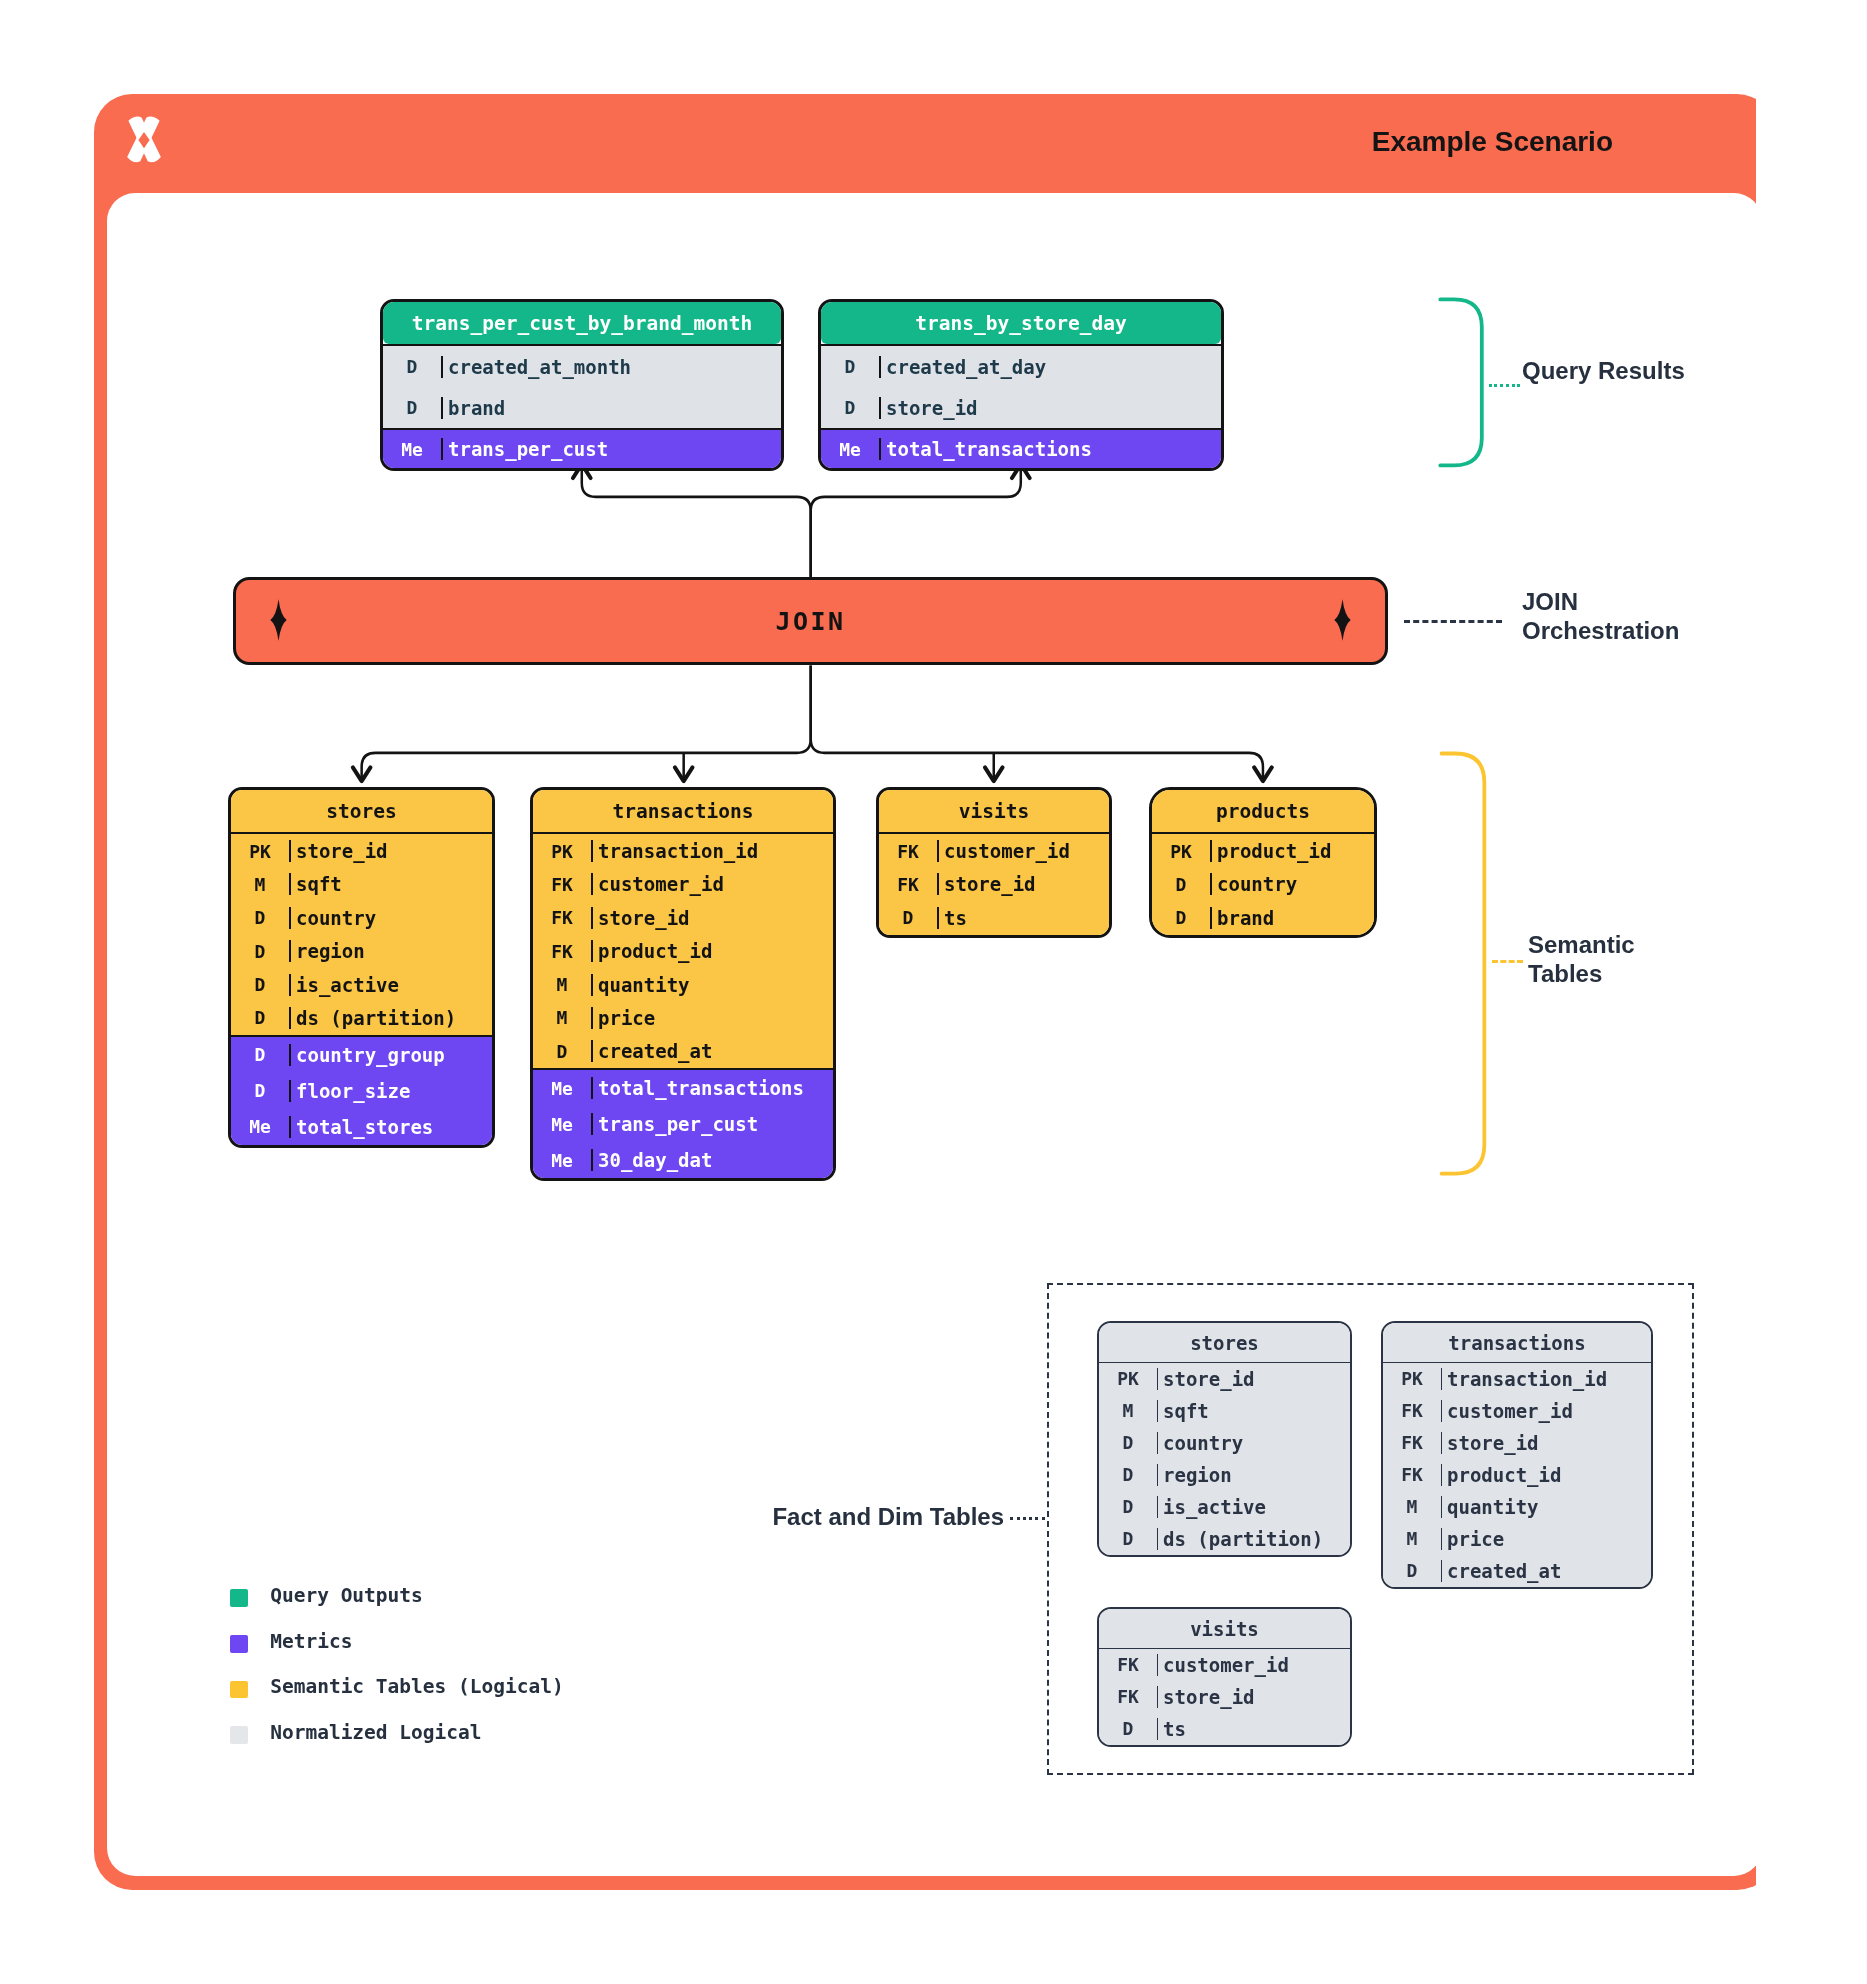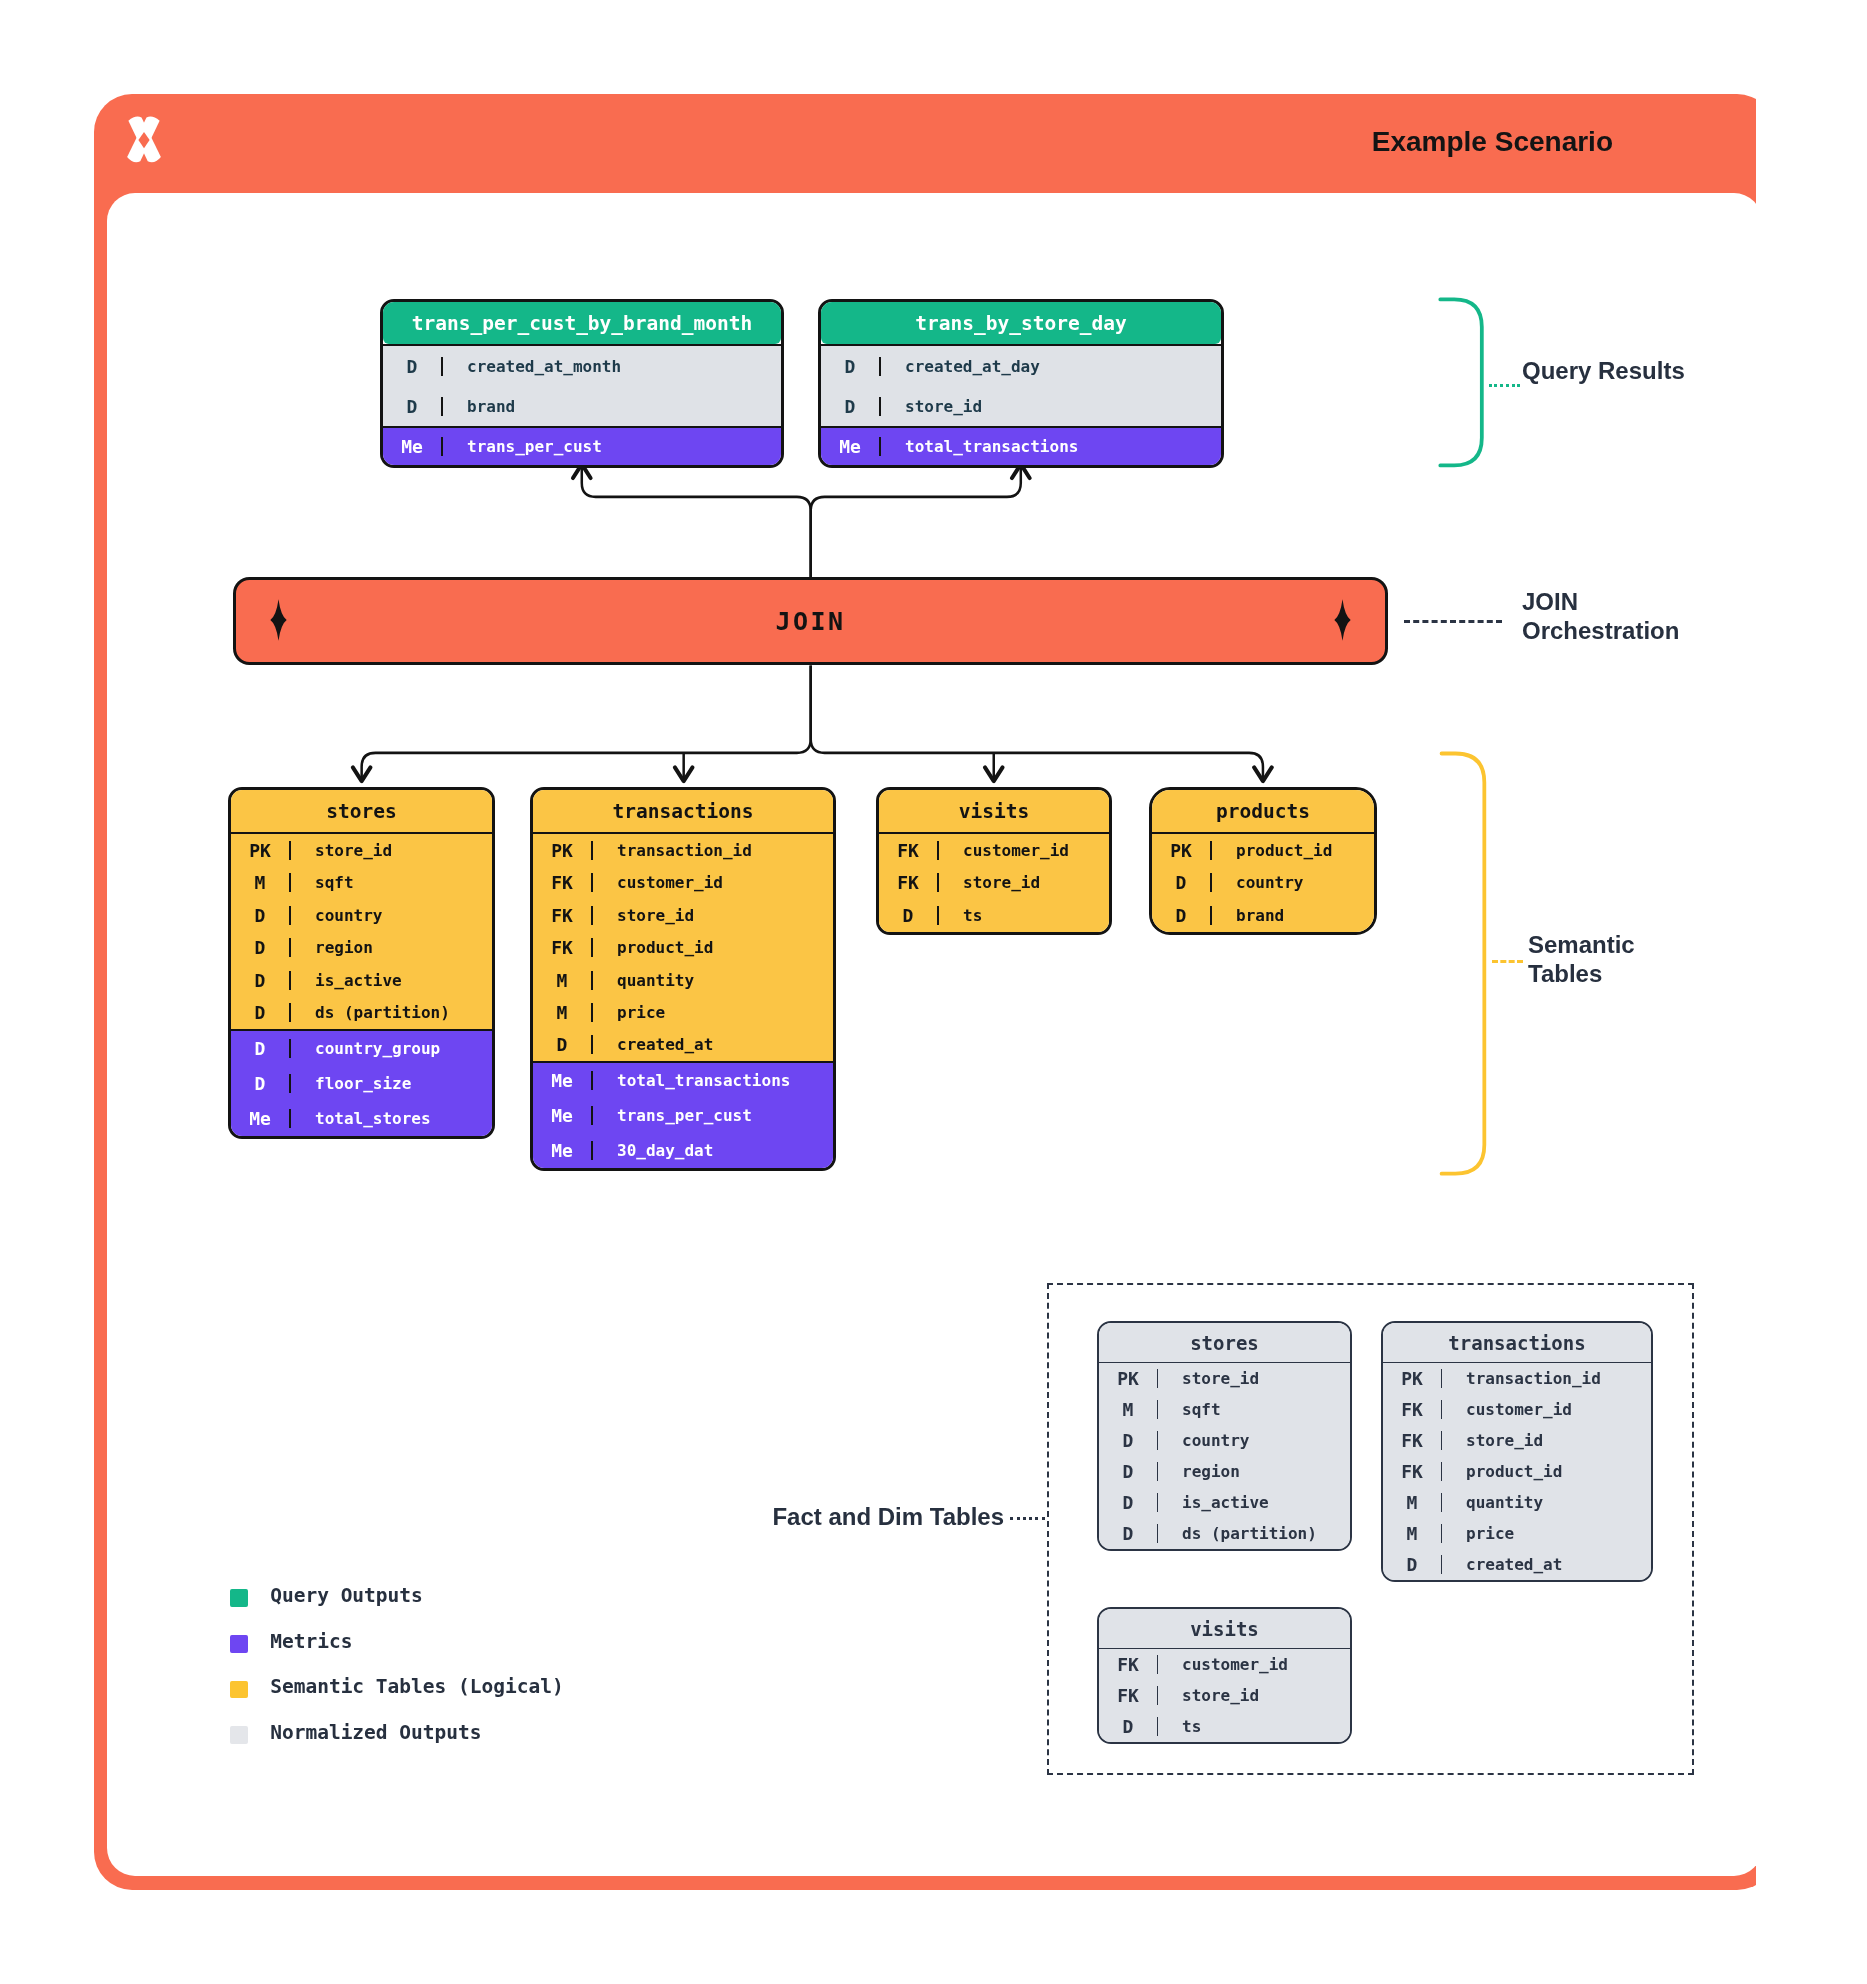--- a/index.html
+++ b/index.html
@@ -13,21 +13,21 @@
   #logo{position:absolute;left:119px;top:113px;width:50px;height:54px;}
   #apptitle{position:absolute;right:143px;top:126px;font-family:"Liberation Sans",sans-serif;
             font-weight:bold;font-size:28px;color:#141414;}
   
   #wires{position:absolute;left:0;top:0;pointer-events:none;}
   
   .tbl{position:absolute;border-radius:14px;overflow:hidden;font-weight:bold;box-sizing:border-box;}
   .tbl .title{text-align:center;font-size:19.5px;padding:10px 6.3px 9.4px;}
   .sec .row{display:flex;align-items:center;}
   .row .key{width:58px;flex:none;text-align:center;font-size:18px;}
-  .row .lbl{flex:1;padding-left:24px;font-size:16px;}
+  .row .lbl{flex:1;padding-left:5px;font-size:19px;}
   
   .q{border:3.1px solid #131313;}
   .q .title{background:#14B789;color:#ffffff;border-radius:6px;}
   .q .sec{border-top:2.5px solid #131313;}
   .q .row .lbl{border-left:2.5px solid #131313;}
   .q .cols{background:#DFE2E7;color:#1E3A4A;}
   .q .cols .row{padding:9.4px 0;}
   .q .mets{background:#6E46F2;color:#ffffff;}
   .q .mets .row{padding:8.2px 0;}
   
@@ -391,17 +391,17 @@
       <div class="leg-item">
         <span class="leg-swatch" style="background: rgb(110, 70, 242);"></span>
         <span class="leg-label">Metrics</span>
       </div>
       <div class="leg-item">
         <span class="leg-swatch" style="background: rgb(252, 196, 48);"></span>
         <span class="leg-label">Semantic Tables (Logical)</span>
       </div>
       <div class="leg-item">
         <span class="leg-swatch" style="background: rgb(228, 230, 234);"></span>
-        <span class="leg-label">Normalized Outputs</span>
+        <span class="leg-label">Normalized Logical</span>
       </div>
     </div>
 </div>
 
 
 </body></html>

